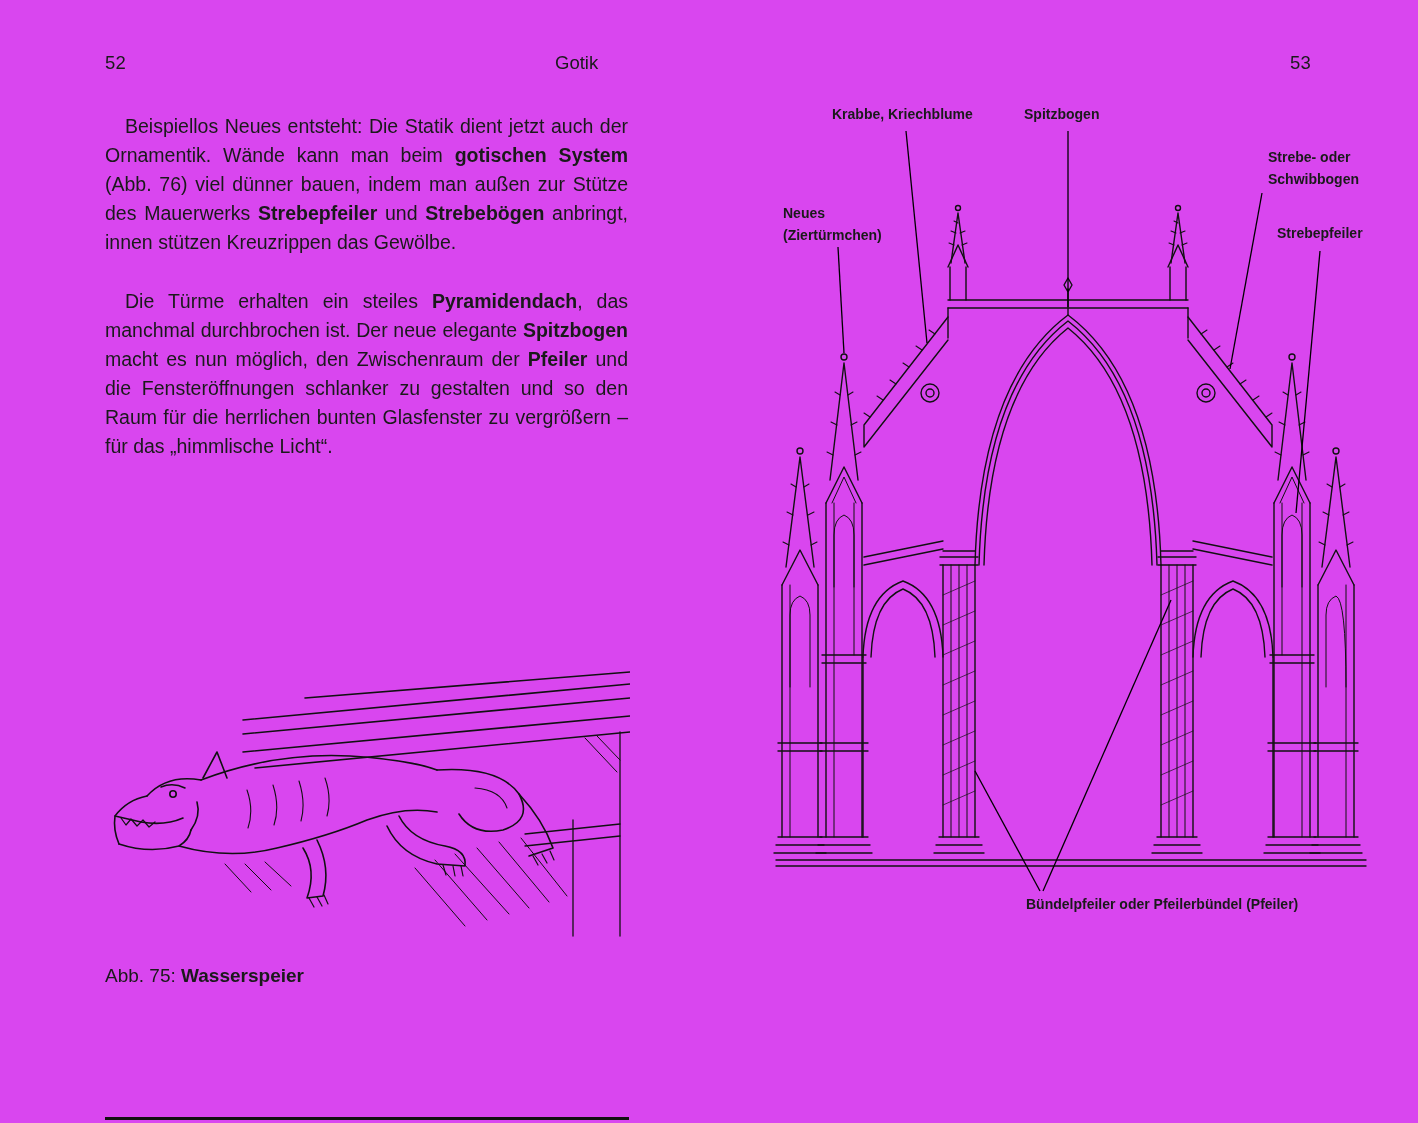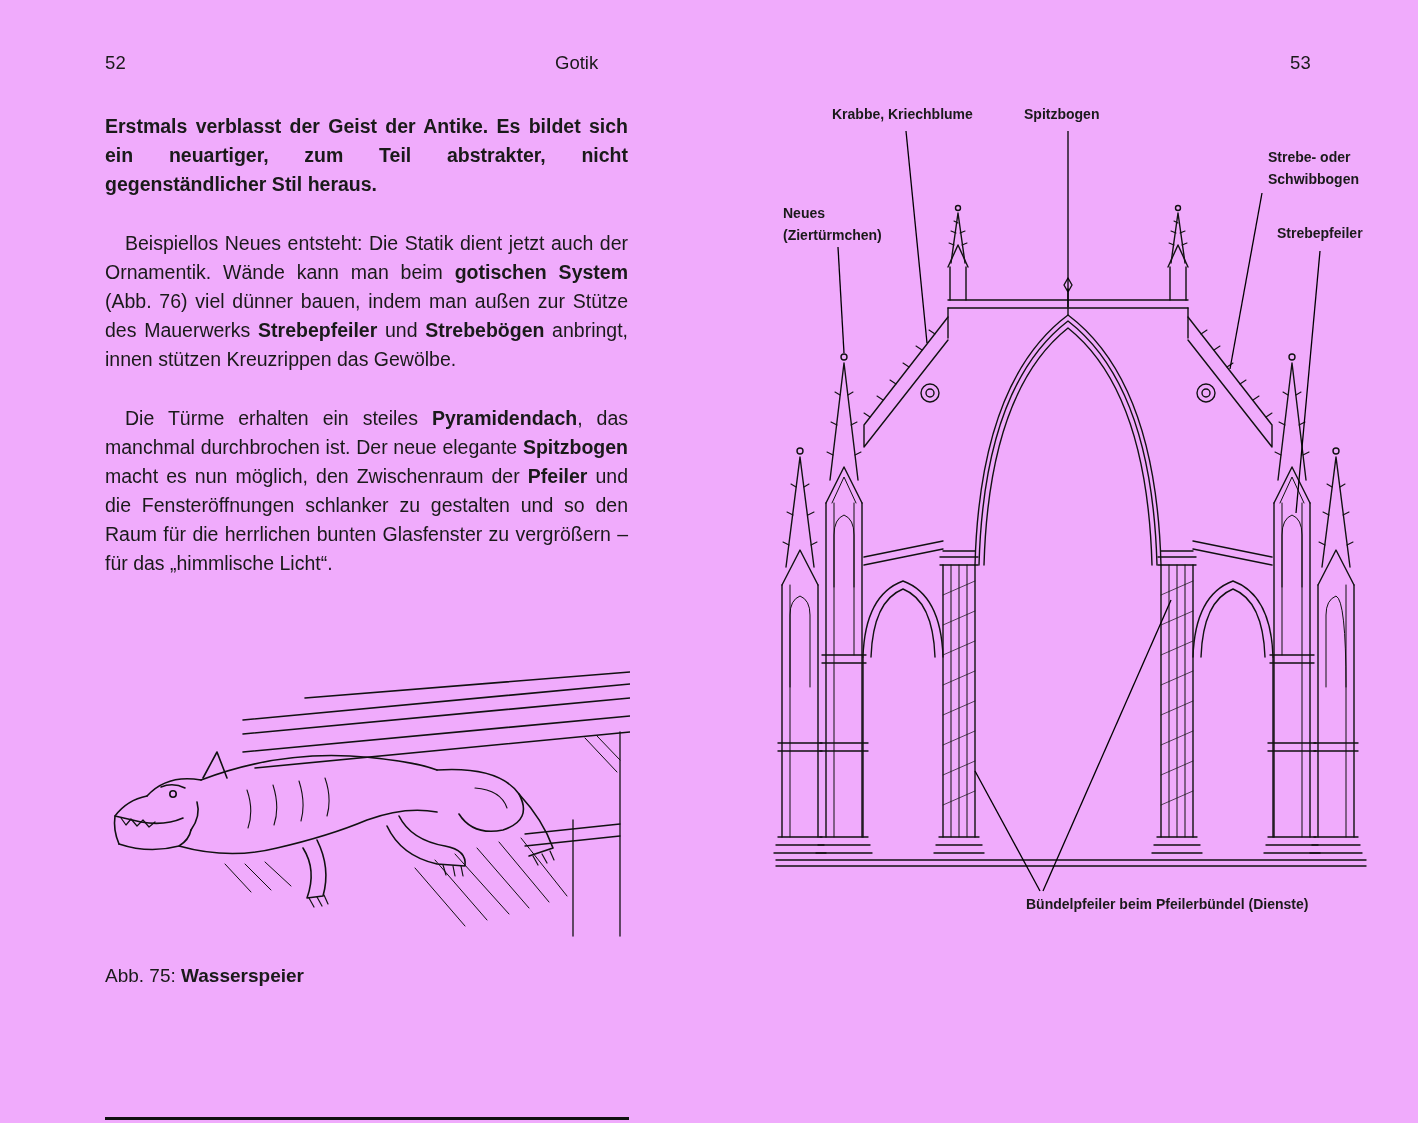--- a/index.html
+++ b/index.html
@@ -1,17 +1,17 @@
 <!DOCTYPE html>
 <html><head>
 <meta charset="utf-8">
 <style>
   html,body{margin:0;padding:0;background:#888;}
   .page{
-    position:relative;width:1418px;height:1123px;background:#f0abfc;
+    position:relative;width:1418px;height:1123px;background:#d946ef;
     font-family:"Liberation Sans",sans-serif;color:#1a1a1a;overflow:hidden;
   }
   .pagenum{position:absolute;top:52px;font-size:18.5px;letter-spacing:.3px;}
   .pagenum-left{left:105px;}
   .pagenum-right{left:1290px;}
   .running-head{position:absolute;top:52px;left:555px;width:100px;text-align:left;font-size:18.5px;}
   .text-col{
     position:absolute;left:105px;top:112px;width:523px;
     font-size:19.5px;line-height:29px;text-align:justify;
   }
@@ -36,21 +36,20 @@
 </head>
 <body>
 
 <div class="page">
 
   <div class="pagenum pagenum-left">52</div>
   <div class="running-head">Gotik</div>
   <div class="pagenum pagenum-right">53</div>
 
   <div class="text-col">
-    <p class="para"><b>Erstmals verblasst der Geist der Antike. Es bildet sich ein neuartiger, zum Teil abstrakter, nicht gegenständlicher Stil heraus.</b></p>
     <p class="para indent"><span>Beispiellos Neues entsteht: Die Statik dient jetzt auch der Ornamentik. Wände kann man beim </span><b>gotischen System</b><span> (Abb. 76) viel dünner bauen, indem man außen zur Stütze des Mauerwerks </span><b>Strebepfeiler</b><span> und </span><b>Strebebögen</b><span> anbringt, innen stützen Kreuzrippen das Gewölbe.</span></p>
     <p class="para indent"><span>Die Türme erhalten ein steiles </span><b>Pyramidendach</b><span>, das manchmal durchbrochen ist. Der neue elegante </span><b>Spitzbogen</b><span> macht es nun möglich, den Zwischenraum der </span><b>Pfeiler</b><span> und die Fensteröffnungen schlanker zu gestalten und so den Raum für die herrlichen bunten Glasfenster zu vergrößern – für das „himmlische Licht“.</span></p>
   </div>
 
   <div class="fig-left">
     <svg width="525" height="275" viewBox="0 0 525 275">
       <g stroke="#111" fill="none" stroke-width="1.6" stroke-linecap="round" stroke-linejoin="round">
 
         <g>
           <path d="M200,30 L525,4"></path>
@@ -240,18 +239,18 @@
   <div class="dlabel lbl-spitzbogen">Spitzbogen</div>
   <div class="dlabel lbl-strebebogen">
     <div>Strebe- oder</div>
     <div>Schwibbogen</div>
   </div>
   <div class="dlabel lbl-fiale">
     <div>Neues</div>
     <div>(Ziertürmchen)</div>
   </div>
   <div class="dlabel lbl-strebepfeiler">Strebepfeiler</div>
-  <div class="dlabel lbl-buendel">Bündelpfeiler beim Pfeilerbündel (Dienste)</div>
+  <div class="dlabel lbl-buendel">Bündelpfeiler oder Pfeilerbündel (Pfeiler)</div>
 
 
   <div class="bottom-rule"></div>
 
 </div>
 
 </body></html>

